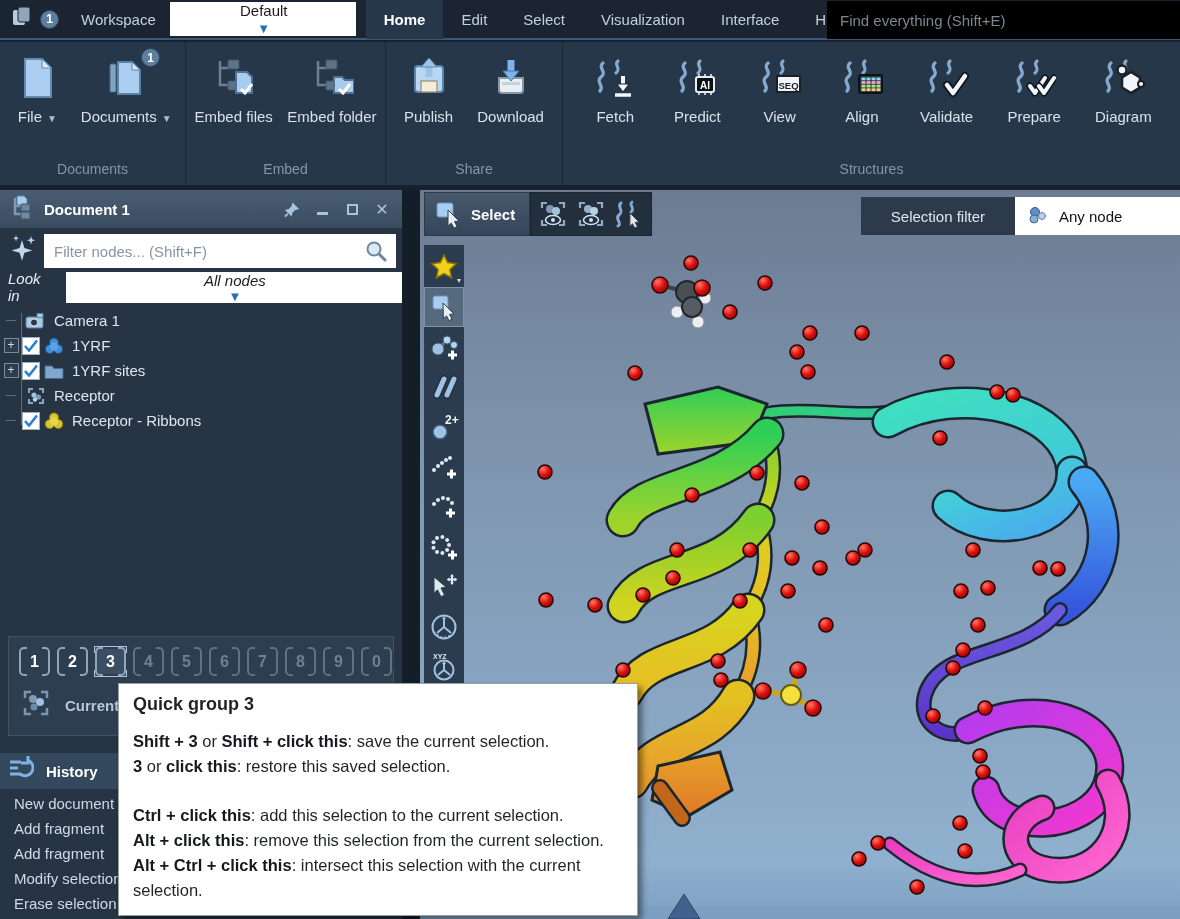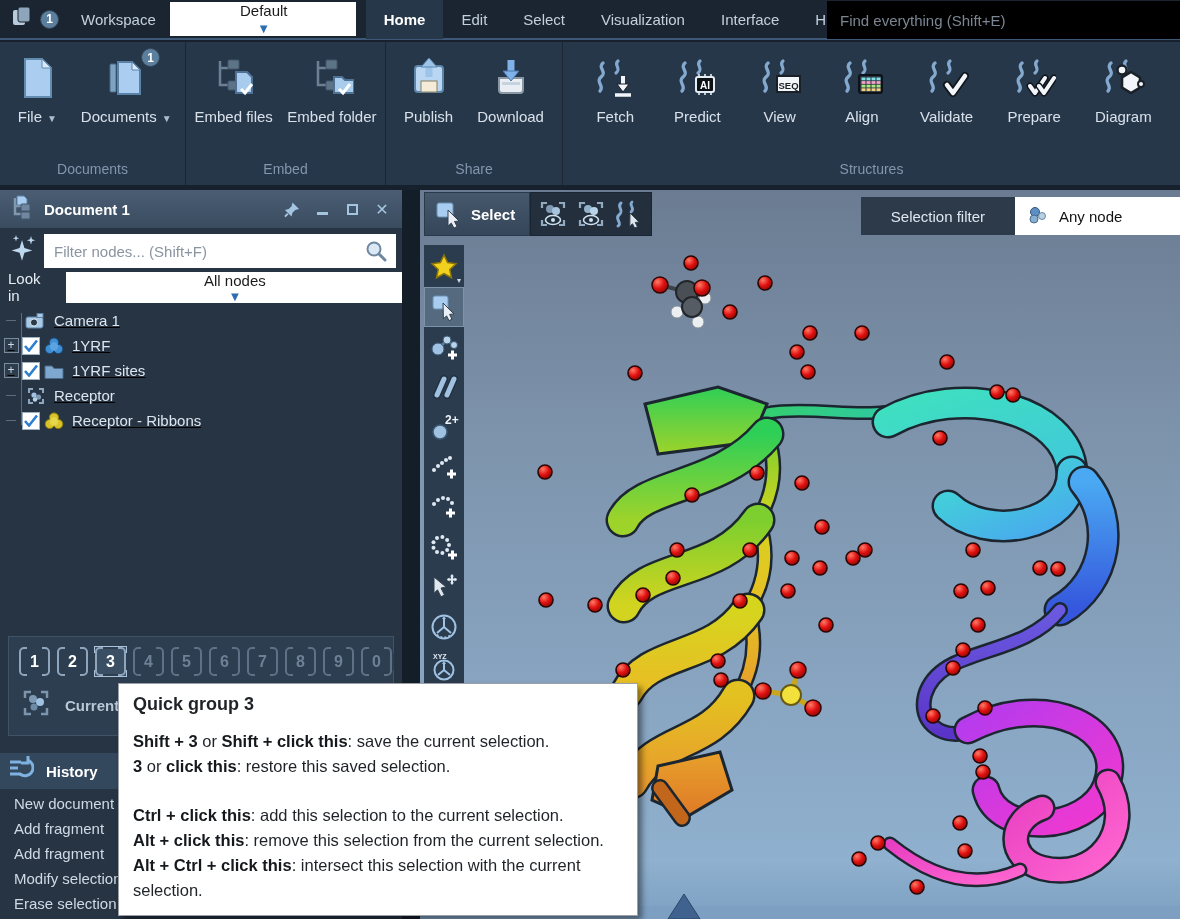--- a/index.html
+++ b/index.html
@@ -41,25 +41,25 @@
     background:linear-gradient(#4a5d72,#394c60); display:flex; align-items:center; }
   #dochead .title { color:#fff; font-weight:bold; font-size:15px; margin-left:10px; }
   #dochead .winbtns { margin-left:auto; display:flex; align-items:center; gap:14px; margin-right:12px; color:#a5c4e0; }
   .winbtn { width:16px; height:16px; display:flex; align-items:center; justify-content:center; font-size:14px; cursor:pointer; }
   .minbar { width:11px; height:3px; background:#a5c4e0; margin-top:9px; }
   .maxbox { width:11px; height:11px; border:2px solid #a5c4e0; }
 
   #filter-row { position:absolute; left:0; top:42px; width:402px; height:36px; display:flex; align-items:flex-end; }
   #filter-input { position:relative; margin-left:4px; width:352px; height:34px; background:#fff;
     display:flex; align-items:center; padding-left:10px; font-size:15px; color:#8a95a1; }
-  #lookin-row { position:absolute; left:0; top:81px; width:402px; height:32px; display:flex; align-items:center; }
+  #lookin-row { position:absolute; left:0; top:81px; width:402px; height:32px; display:flex; align-items:center;font-style:italic; }
   #lookin-row .ll { color:#e6edf4; font-size:15px; margin-left:8px; }
   #lookin-select { margin-left:10px; width:340px; height:31px; justify-content:space-between; font-weight:bold; }
 
-  #tree { position:absolute; left:0; top:118px; width:402px;text-decoration:underline; }
+  #tree { position:absolute; left:0; top:118px; width:402px; }
   .trow { height:25px; display:flex; align-items:center; color:#dde6ef; font-size:15px; position:relative; }
   .tslot { width:22px; min-width:22px; display:flex; align-items:center; justify-content:center; position:relative; }
   .plusbox { width:15px; height:15px; border:1px solid #7b8b9b; background:#2d3d4d; color:#cdd8e2;
     font-size:12px; line-height:13px; text-align:center; }
   .cbx { width:18px; height:18px; background:#fff; border:1px solid #9fb0c0; display:flex; align-items:center; justify-content:center; }
   .ticon { width:24px; min-width:24px; display:flex; align-items:center; justify-content:center; margin:0 2px; }
   .tlabel { margin-left:4px; }
   #tree-guides { position:absolute; left:21px; top:5px; width:1px; height:112px; background:#5a6b7c; }
 
   

